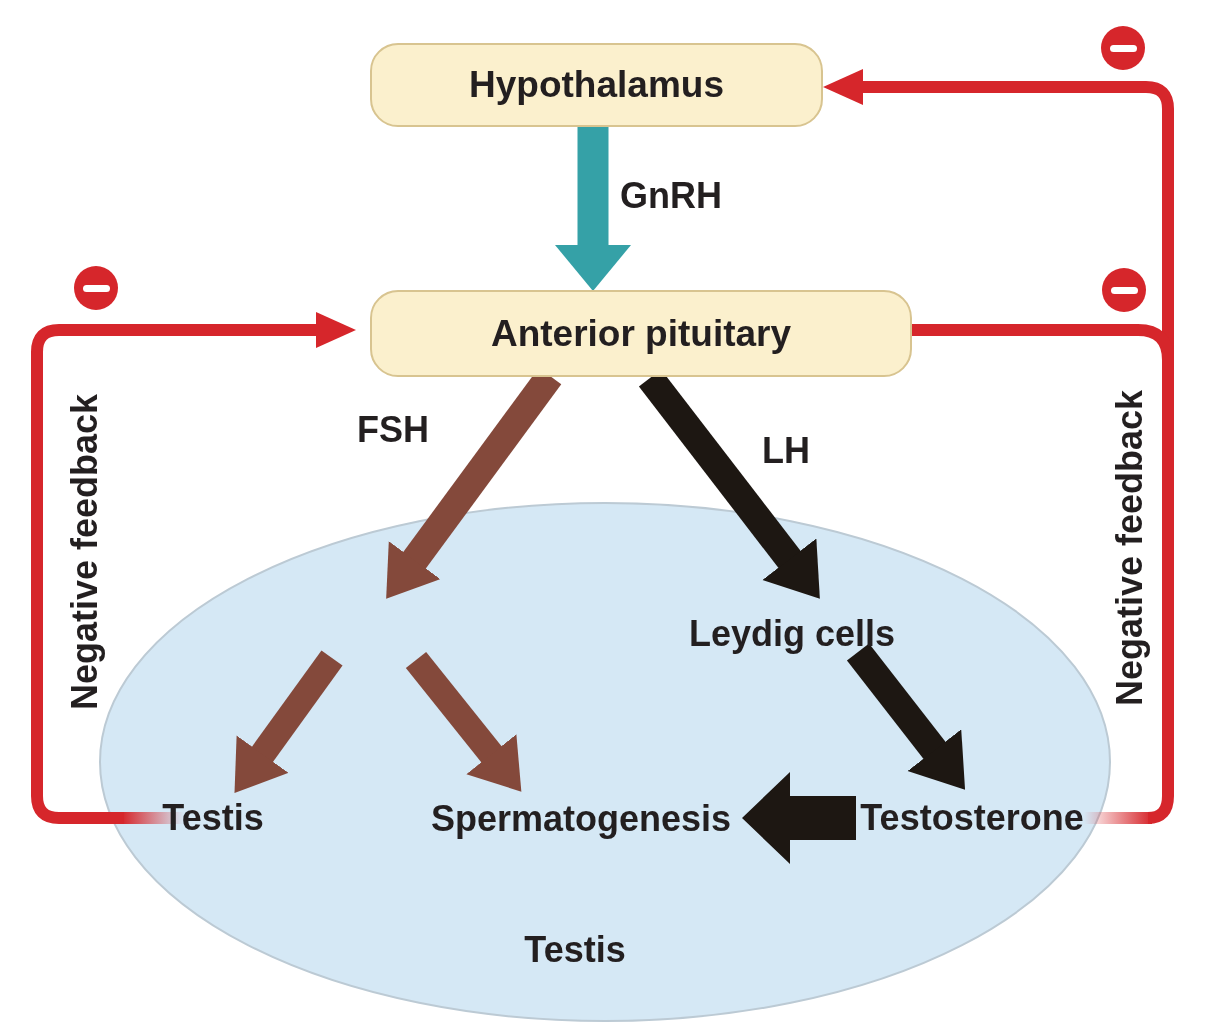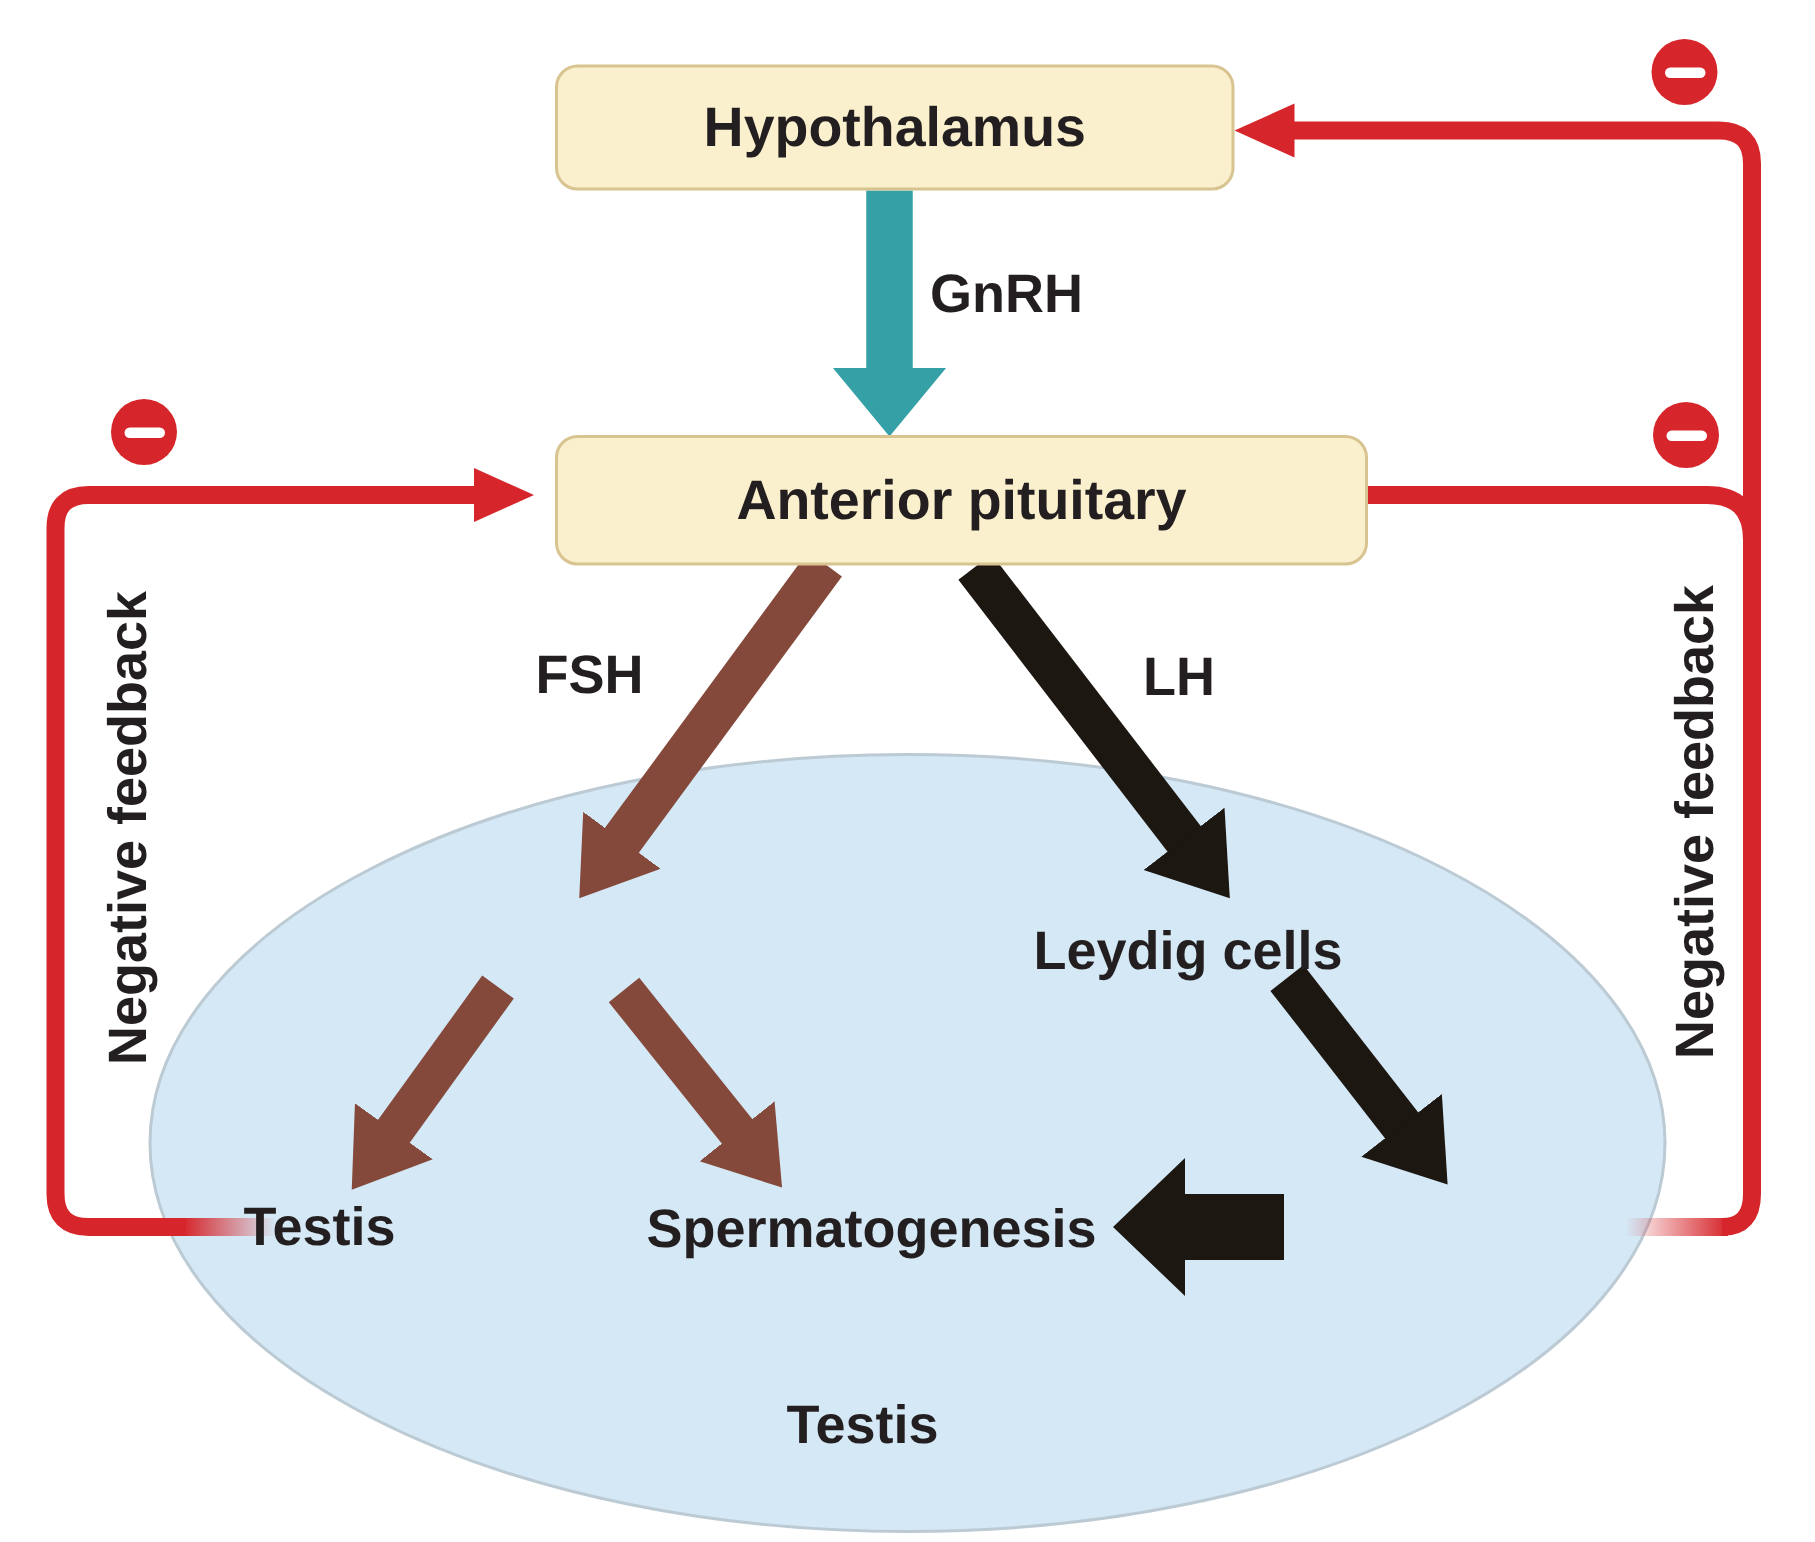--- a/index.html
+++ b/index.html
@@ -7,21 +7,21 @@
     --gnrh-teal:#35a1a7; --fsh-brown:#84493b; --lh-black:#1d1712; --feedback-red:#d6262b; --text:#231f20;
   }
   html,body{margin:0;padding:0;background:#ffffff;}
   .canvas{
     position:relative;width:1210px;height:1028px;background:#ffffff;overflow:hidden;
     font-family:"Liberation Sans","DejaVu Sans",sans-serif;color:var(--text);
   }
   svg.layer{position:absolute;left:0;top:0;width:1210px;height:1028px;}
   .node-box{
     position:absolute;background:var(--node-fill);border:2px solid var(--node-border);
-    border-radius:15px;display:flex;align-items:center;justify-content:center;
+    border-radius:28px;display:flex;align-items:center;justify-content:center;
     font-weight:bold;font-size:37px;box-sizing:border-box;
   }
   .box-hypothalamus{left:370px;top:43px;width:453px;height:84px;}
   .box-anterior{left:370px;top:290px;width:542px;height:87px;}
   .lbl{
     position:absolute;font-weight:bold;font-size:36px;white-space:nowrap;
     transform:translate(-50%,-50%);line-height:1;
   }
   .lbl.rot{transform:translate(-50%,-50%) rotate(-90deg);}
   .minus-badge{
@@ -87,26 +87,27 @@
   </svg>
 
   <div class="node-box box-hypothalamus">
     <span>Hypothalamus</span>
   </div>
   <div class="node-box box-anterior">
     <span>Anterior pituitary</span>
   </div>
 
   <div class="lbl" style="left:671px;top:196px;text-align:center;">GnRH</div>
-  <div class="lbl" style="left:393px;top:450px;">FSH</div>
+  <div class="lbl" style="left:393px;top:430px;">FSH</div>
   <div class="lbl" style="left:786px;top:451px;">LH</div>
 
   <div class="lbl" style="left:792px;top:634px;">Leydig cells</div>
   <div class="lbl" style="left:213px;top:818px;">Testis</div>
   <div class="lbl" style="left:581px;top:819px;">Spermatogenesis</div>
+  <div class="lbl" style="left:972px;top:818px;">Testosterone</div>
   <div class="lbl" style="left:575px;top:950px;text-align:center;">Testis</div>
 
   <div class="lbl rot" style="left:85px;top:552px;">Negative feedback</div>
   <div class="lbl rot" style="left:1130px;top:548px;">Negative feedback</div>
 
   <div class="minus-badge" style="left:74px;top:266px;">
     <div class="minus-bar"></div>
   </div>
   <div class="minus-badge" style="left:1101px;top:26px;">
     <div class="minus-bar"></div>

